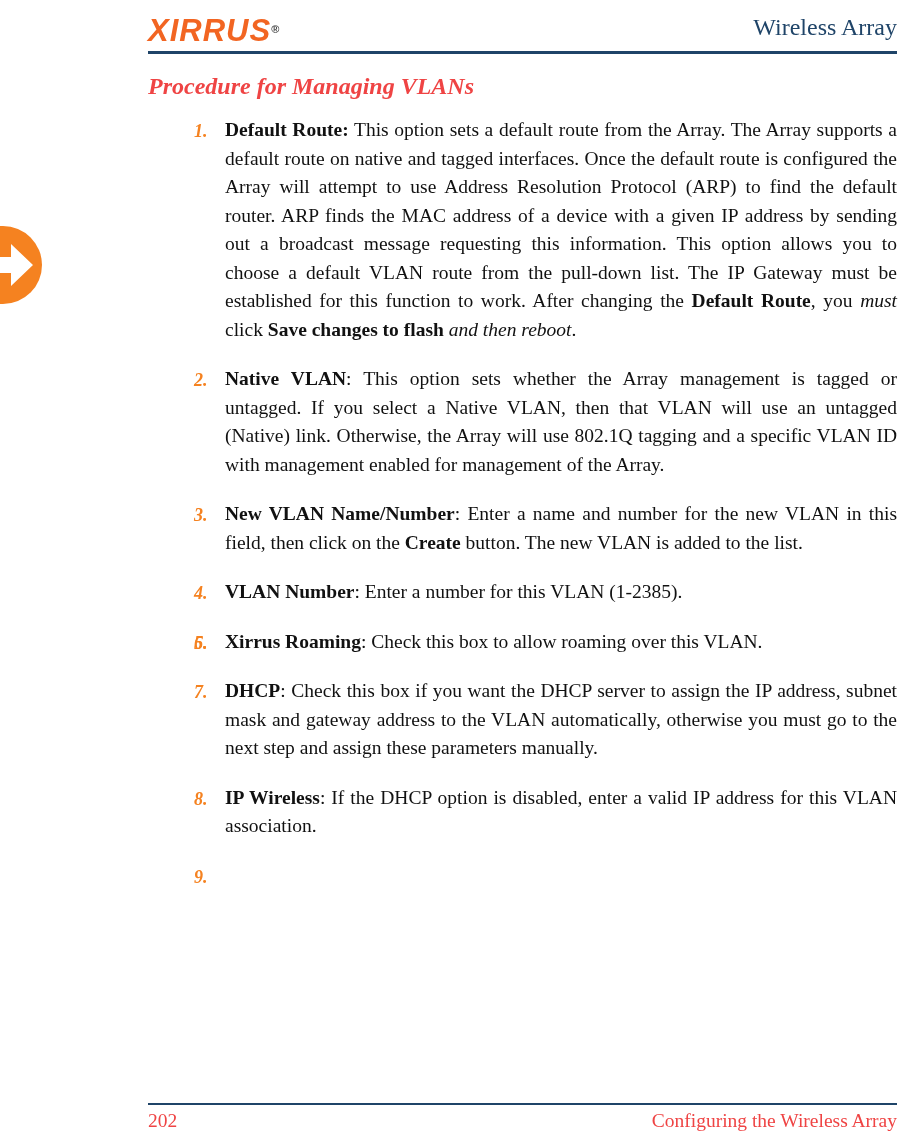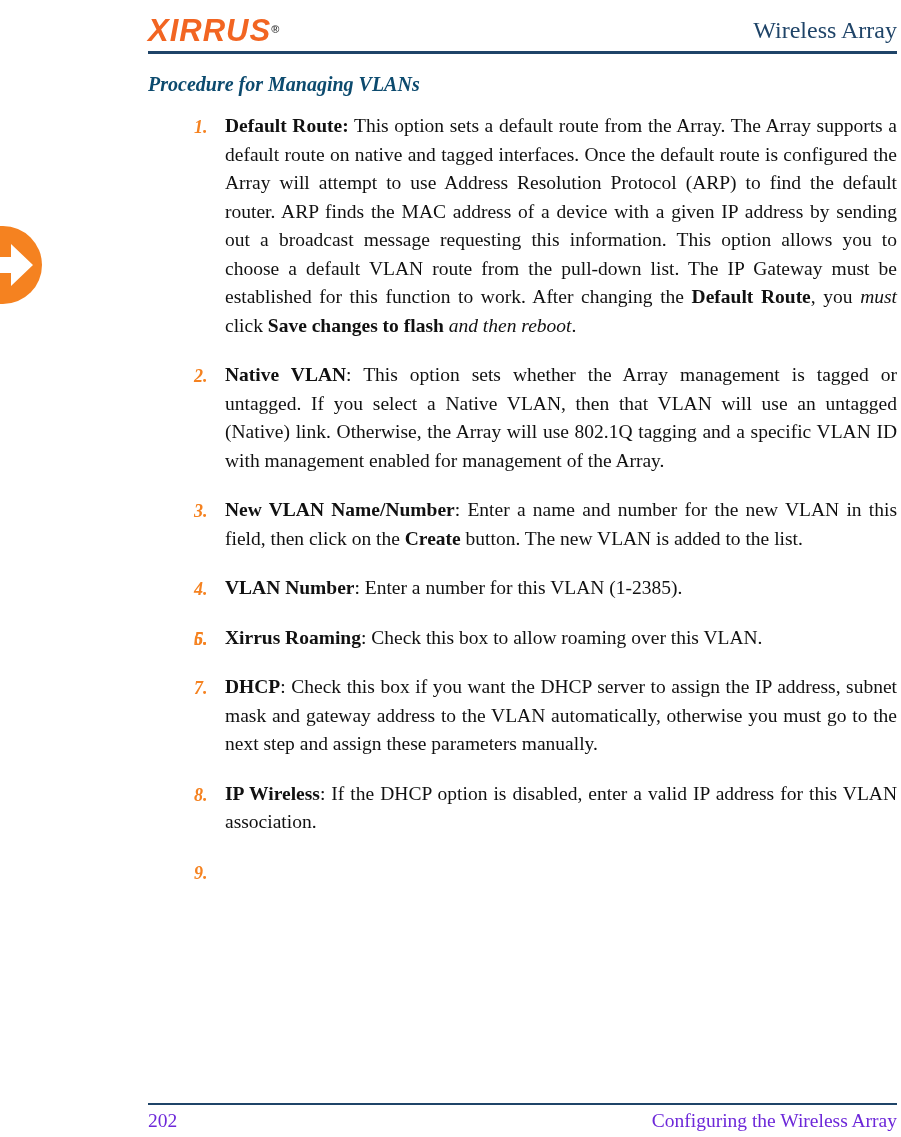--- a/index.html
+++ b/index.html
@@ -11,21 +11,21 @@
     position: relative;
     overflow: hidden;
   }
   .page { position: absolute; inset: 0; }
   .content { padding: 14px 4px 0 148px; }
 
   
   .header-row {
     display: flex;
     justify-content: space-between;
-    align-items: center;
+    align-items: flex-start;
     gap: 28px;
   }
   .logo {
     font-family: "Liberation Sans", sans-serif;
     font-weight: bold;
     font-style: italic;
     font-size: 31px;
     color: #F26522;
     letter-spacing: 1px;
     line-height: 34px;
@@ -47,24 +47,24 @@
   }
   .header-rule {
     border: none;
     border-top: 3px solid #1F4468;
     margin-top: 3px;
   }
 
   
   .section-title {
     margin-top: 19px;
-    font-size: 20px;
+    font-size: 24px;
     font-weight: bold;
     font-style: italic;
-    color: #0c4a6e;
+    color: #ef4444;
   }
 
   
   .list { margin-top: 16px; }
   .list-item {
     position: relative;
     margin-left: 77px;
     margin-bottom: 21px;
     font-size: 19.5px;
     line-height: 28.5px;
@@ -102,21 +102,21 @@
   .footer-rule {
     border: none;
     border-top: 2px solid #1F4468;
     margin-bottom: 5px;
   }
   .footer-row {
     display: flex;
     justify-content: space-between;
     align-items: flex-start;
     font-size: 19.5px;
-    color: #6d28d9;
+    color: #ef4444;
   }
 </style>
 </head>
 <body>
 
 <div class="page">
 
   <div class="margin-arrow">
     <svg width="46" height="78" viewBox="0 0 46 78">
       <circle cx="3" cy="39" r="39" fill="#F58220"></circle>

